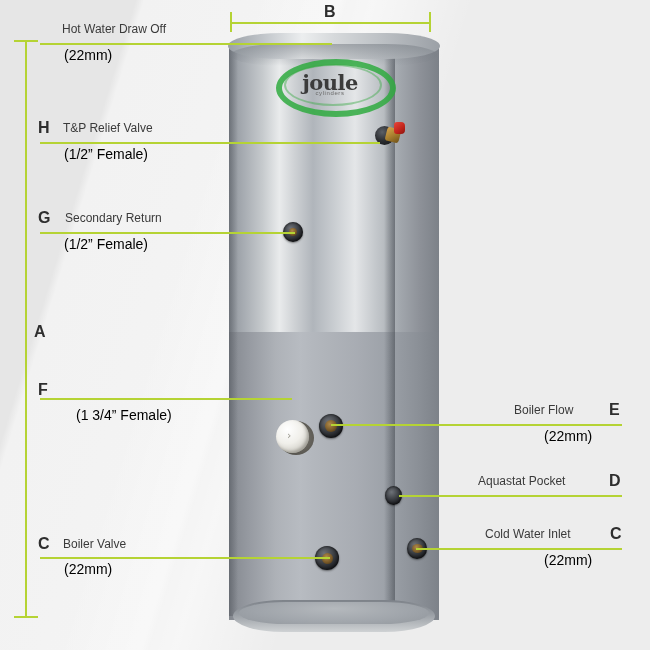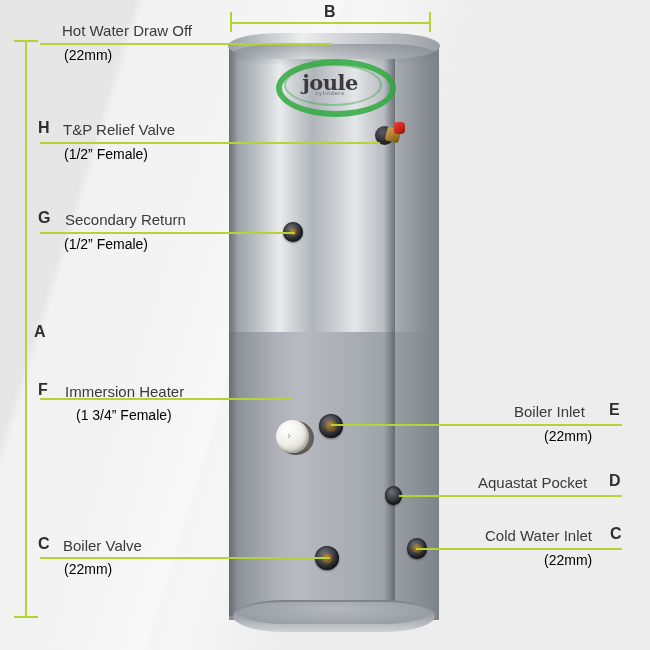--- a/index.html
+++ b/index.html
@@ -264,21 +264,21 @@
   .gline {
     position: absolute;
     background: #b5d334;
   }
   .gline-h { height: 2px; }
   .gline-v { width: 2px; }
 
   
   .lbl {
     position: absolute;
-    font-size: 15px;
+    font-size: 12px;
     color: #3b3b3b;
     white-space: nowrap;
   }
   .lbl-title { color: #3a3a3a; }
   .lbl-sub { color: #000000; font-size: 14px; }
   .letter {
     position: absolute;
     font-size: 16px;
     font-weight: bold;
     color: #2e2e2e;
@@ -367,30 +367,29 @@
   <div class="lbl lbl-title" style="left:63px; top:121px;">T&amp;P Relief Valve</div>
   <div class="lbl lbl-sub" style="left:64px; top:146px;">(1/2” Female)</div>
 
   <div class="gline gline-h" style="left:40px; top:232px; width:255px;"></div>
   <div class="letter" style="left:38px; top:209px;">G</div>
   <div class="lbl lbl-title" style="left:65px; top:211px;text-align:center;">Secondary Return</div>
   <div class="lbl lbl-sub" style="left:64px; top:236px;">(1/2” Female)</div>
 
   <div class="gline gline-h" style="left:40px; top:398px; width:252px;"></div>
   <div class="letter" style="left:38px; top:381px;">F</div>
-  <div class="lbl lbl-title" style="left:65px; top:383px;">Immersion Heater</div>
   <div class="lbl lbl-sub" style="left:76px; top:407px;">(1 3/4” Female)</div>
 
   <div class="gline gline-h" style="left:40px; top:557px; width:290px;"></div>
   <div class="letter" style="left:38px; top:535px;">C</div>
   <div class="lbl lbl-title" style="left:63px; top:537px;">Boiler Valve</div>
   <div class="lbl lbl-sub" style="left:64px; top:561px;">(22mm)</div>
 
   <div class="gline gline-h" style="left:331px; top:424px; width:291px;"></div>
-  <div class="lbl lbl-title" style="left:514px; top:403px; text-align:right;">Boiler Inlet</div>
+  <div class="lbl lbl-title" style="left:514px; top:403px; text-align:right;">Boiler Flow</div>
   <div class="letter" style="left:609px; top:401px;">E</div>
   <div class="lbl lbl-sub" style="left:544px; top:428px;">(22mm)</div>
 
   <div class="gline gline-h" style="left:399px; top:495px; width:223px;"></div>
   <div class="lbl lbl-title" style="left:478px; top:474px;">Aquastat Pocket</div>
   <div class="letter" style="left:609px; top:472px;">D</div>
 
   <div class="gline gline-h" style="left:416px; top:548px; width:206px;"></div>
   <div class="lbl lbl-title" style="left:485px; top:527px;">Cold Water Inlet</div>
   <div class="letter" style="left:610px; top:525px;">C</div>

